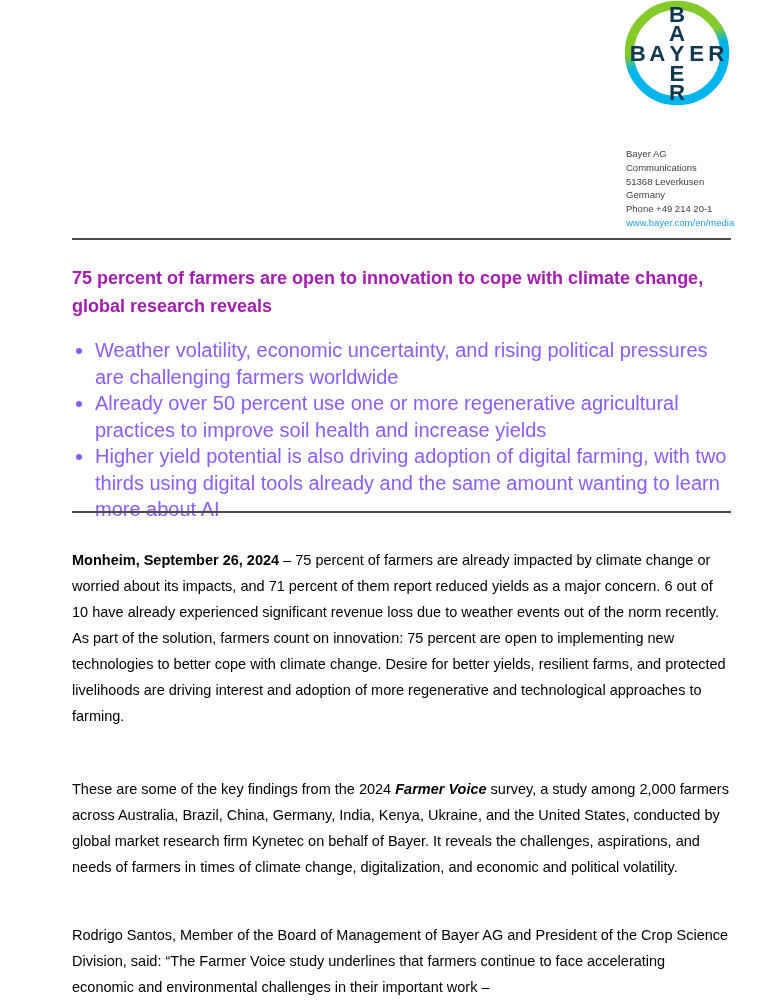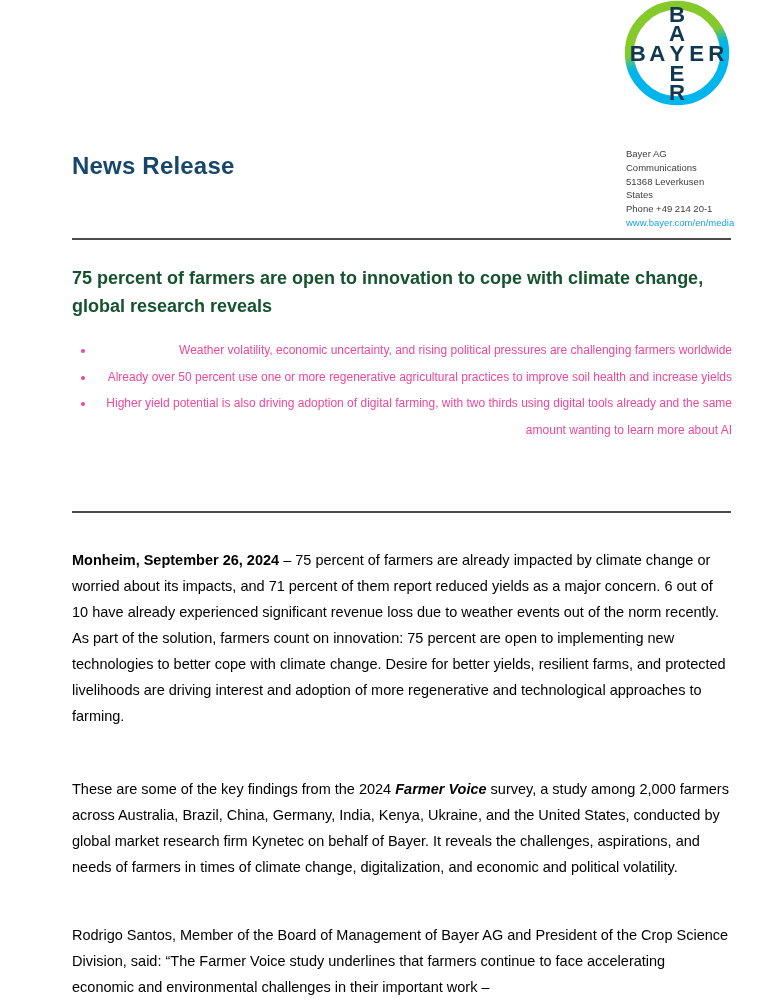--- a/index.html
+++ b/index.html
@@ -82,40 +82,39 @@
 
   
   .headline {
     position: absolute;
     left: 72px;
     top: 264px;
     width: 660px;
     font-size: 18px;
     font-weight: bold;
     line-height: 28px;
-    color: #14532d;
+    color: #a21caf;
   }
 
   
   .bullets {
     position: absolute;
     left: 72px;
     top: 337px;
     width: 660px;
   }
   .bullets ul {
     margin: 0;
     padding: 0 0 0 23px;
     list-style: disc outside;
   }
   .bullets li {
-    font-size: 12px;
+    font-size: 20px;
     line-height: 26.5px;
-    color: #ec4899;
-    text-align: right;
+    color: #8b5cf6;
   }
 
   
   .para {
     position: absolute;
     left: 72px;
     width: 658px;
     font-size: 14.5px;
     line-height: 26px;
     color: #000000;
@@ -155,26 +154,25 @@
         <text x="68.5" y="57.6">E</text>
         <text x="87" y="57.6">R</text>
       </g>
     </svg>
   </div>
 
   <div class="contact">
     <div>Bayer AG</div>
     <div>Communications</div>
     <div>51368 Leverkusen</div>
-    <div>States</div>
+    <div>Germany</div>
     <div>Phone +49 214 20-1</div>
     <a href="#" class="contact-link">www.bayer.com/en/media</a>
   </div>
 
-  <div class="news-release">News Release</div>
 
   <div class="rule rule-1"></div>
 
   <h1 class="headline" style="margin:0">75 percent of farmers are open to innovation to cope with climate change, global research reveals</h1>
 
   <div class="bullets">
     <ul>
       <li>Weather volatility, economic uncertainty, and rising political pressures are challenging farmers worldwide</li>
       <li>Already over 50 percent use one or more regenerative agricultural practices to improve soil health and increase yields</li>
       <li>Higher yield potential is also driving adoption of digital farming, with two thirds using digital tools already and the same amount wanting to learn more about AI</li>

